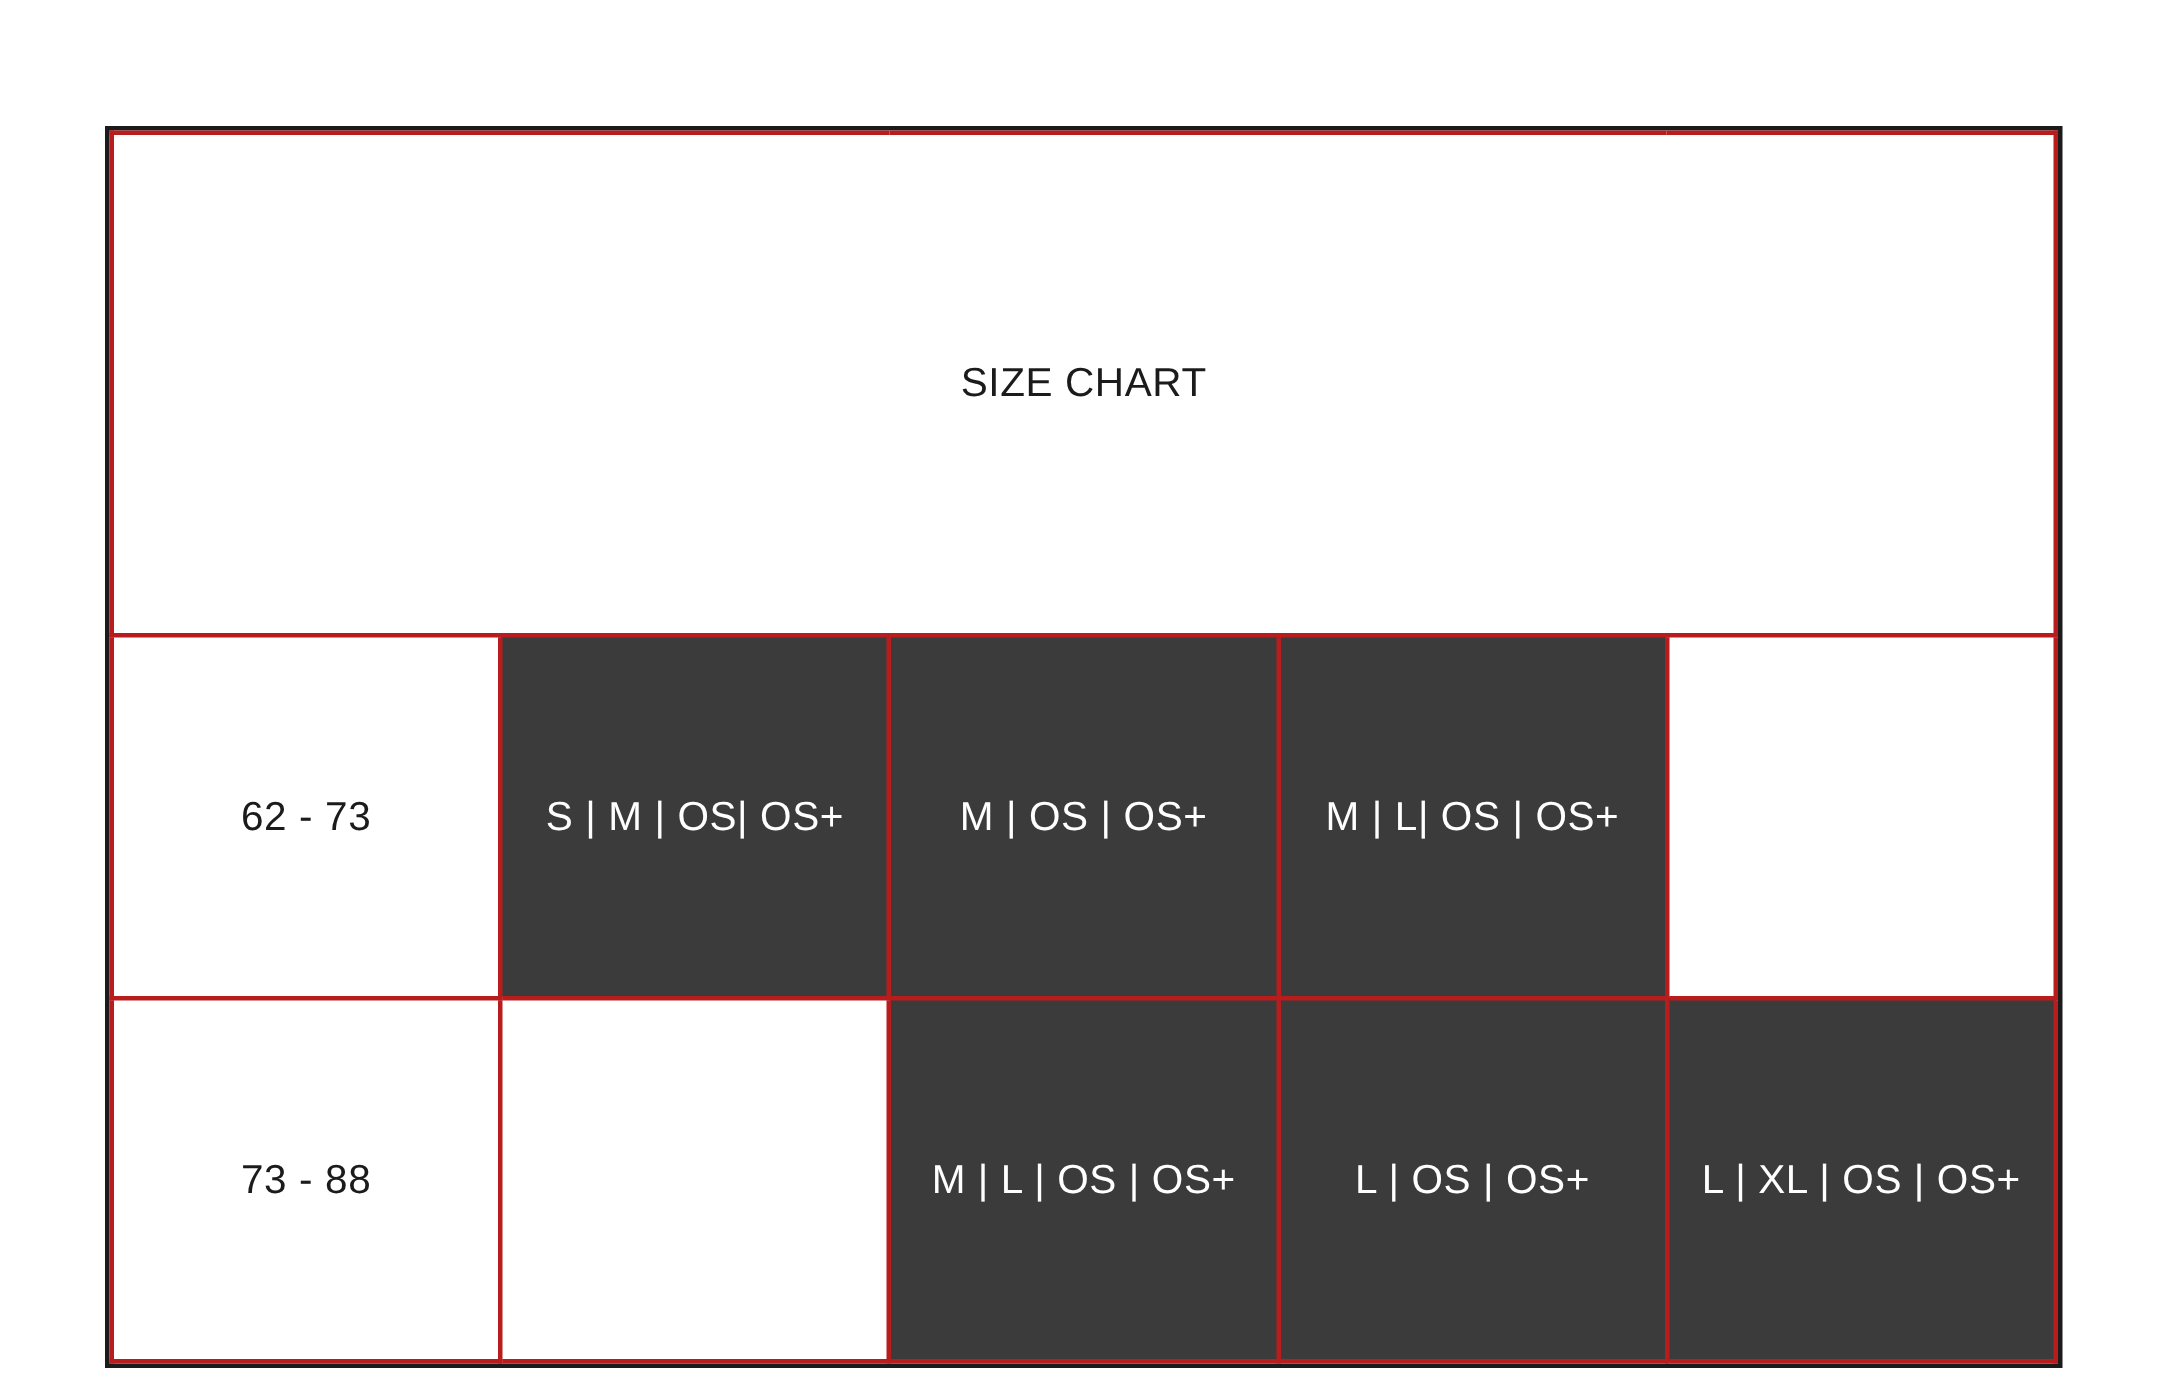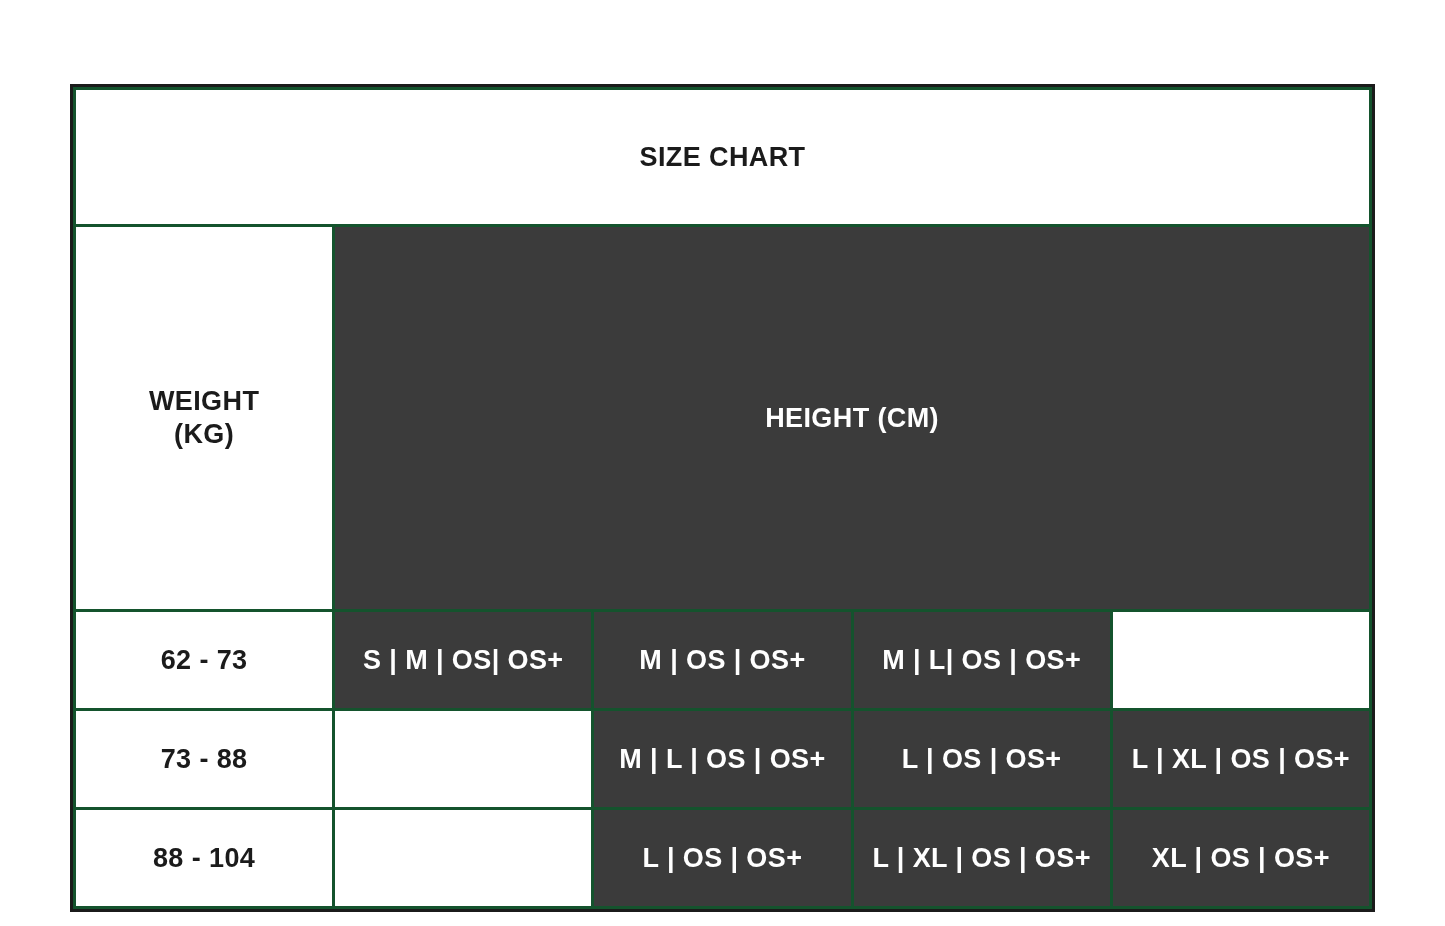--- a/index.html
+++ b/index.html
@@ -27,28 +27,28 @@
     box-sizing: border-box;
     background: #ffffff;
   }
   table.size-chart {
     border-collapse: collapse;
     table-layout: fixed;
     width: 100%;
     height: 100%;
   }
   table.size-chart td {
-    border: 3px solid #14532d;
+    border: 3px solid #b91c1c;
     text-align: center;
     vertical-align: middle;
     color: #1b1b1b;
     background: #ffffff;
     padding: 0;
     font-size: 27px;
-    font-weight: 700;
+    font-weight: 400;
     letter-spacing: 0.4px;
   }
   .title-cell {
     font-size: 50px;
     font-weight: bold;
     letter-spacing: 1px;
     height: 134px;
   }
   .hdr-dark {
     background: #3b3b3b !important;
@@ -78,49 +78,35 @@
 </head>
 <body>
 
 <div id="canvas">
   <div class="chart-wrap">
     <table class="size-chart">
       <tbody>
         <tr>
           <td class="title-cell" colspan="5">SIZE CHART</td>
         </tr>
-        <tr>
-          <td class="col-weight hdr-weight">
-            <span class="cell-txt">WEIGHT</span>
-            <span class="cell-txt">(KG)</span>
-          </td>
-          <td class="hdr-dark" colspan="4">HEIGHT (CM)</td>
-        </tr>
 
 
 
         <tr class="body-row">
           <td class="col-weight">62 - 73</td>
           <td class="filled sz-sm">S | M | OS| OS+</td>
           <td class="filled">M | OS | OS+</td>
           <td class="filled sz-sm">M | L| OS | OS+</td>
           <td class="blank"></td>
         </tr>
 
         <tr class="body-row">
           <td class="col-weight">73 - 88</td>
           <td class="blank"></td>
           <td class="filled sz-sm">M | L | OS | OS+</td>
           <td class="filled">L | OS | OS+</td>
           <td class="filled sz-sm">L | XL | OS | OS+</td>
         </tr>
 
-        <tr class="body-row">
-          <td class="col-weight">88 - 104</td>
-          <td class="blank"></td>
-          <td class="filled">L | OS | OS+</td>
-          <td class="filled sz-sm">L | XL | OS | OS+</td>
-          <td class="filled">XL | OS | OS+</td>
-        </tr>
       </tbody>
     </table>
   </div>
 </div>
 
 </body></html>

